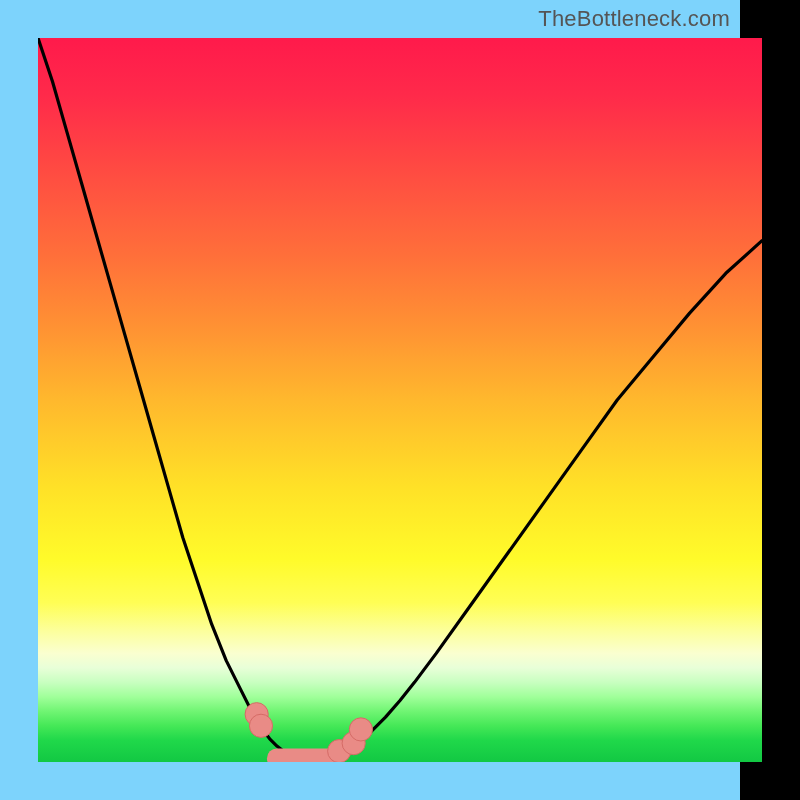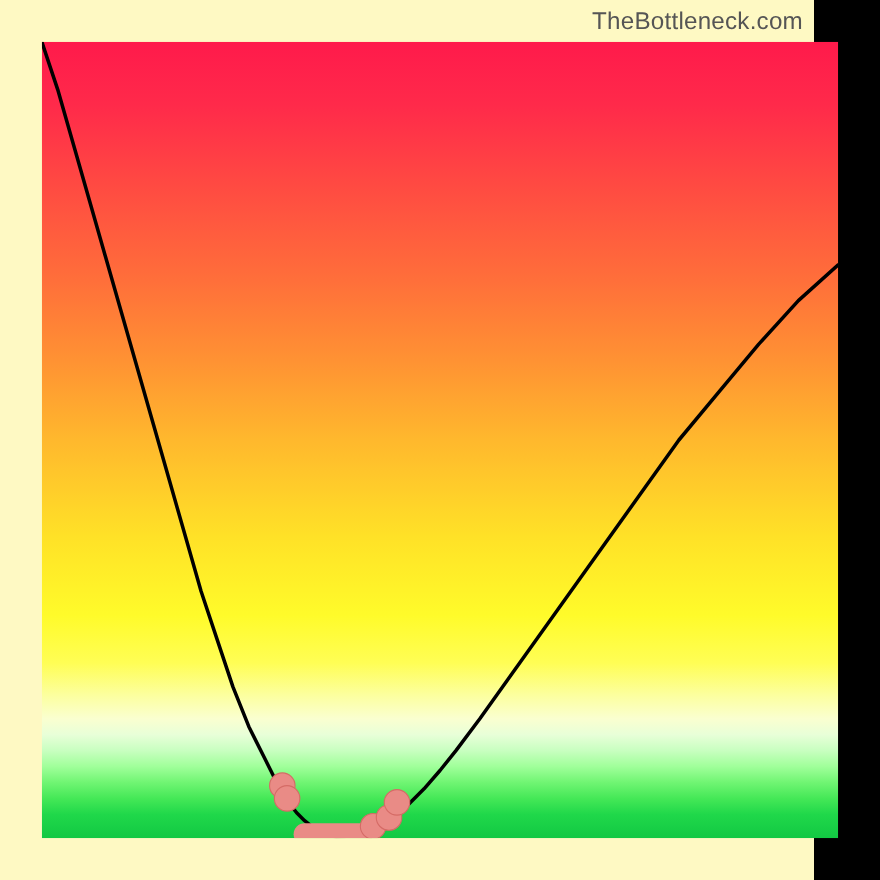--- a/index.html
+++ b/index.html
@@ -10,21 +10,21 @@
     background: #000;
     overflow: hidden;
     font-family: Arial, Helvetica, sans-serif;
   }
   .frame {
     position: absolute;
     top: 0;
     left: 0;
     width: 740px;
     height: 800px;
-    background: #fef9c3;
+    background: #7dd3fc;
   }
   .plot-area {
     position: absolute;
     top: 38px;
     left: 38px;
     width: 724px;
     height: 724px;
     overflow: hidden;
   }
   .gradient-bg {

